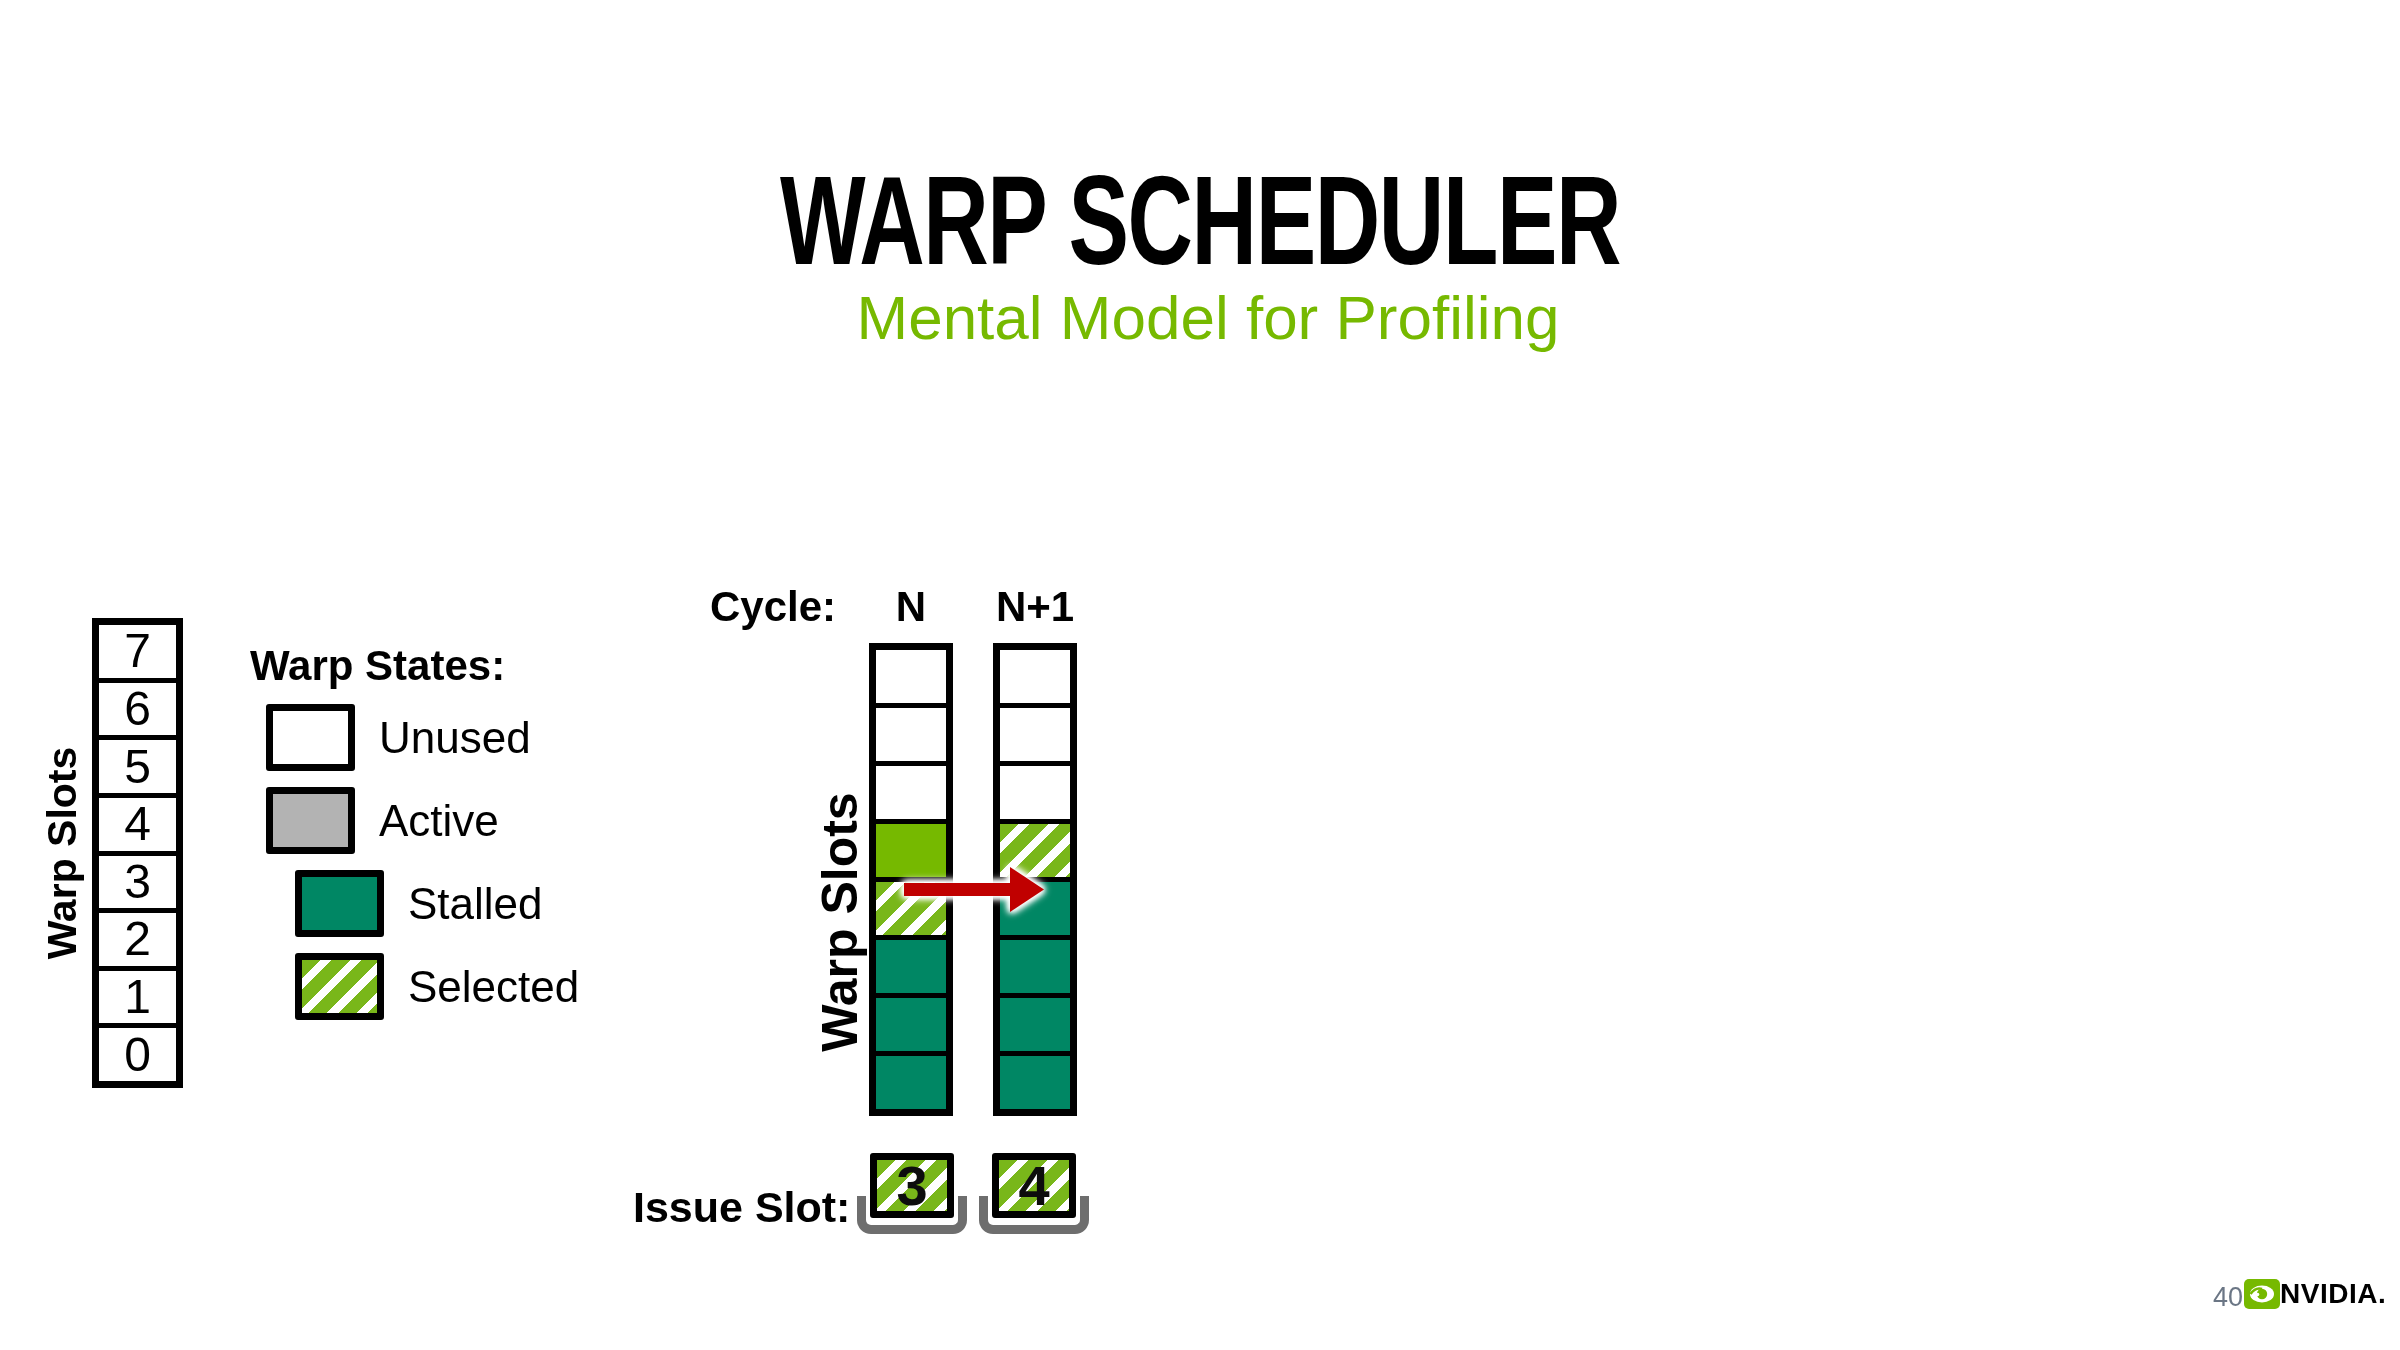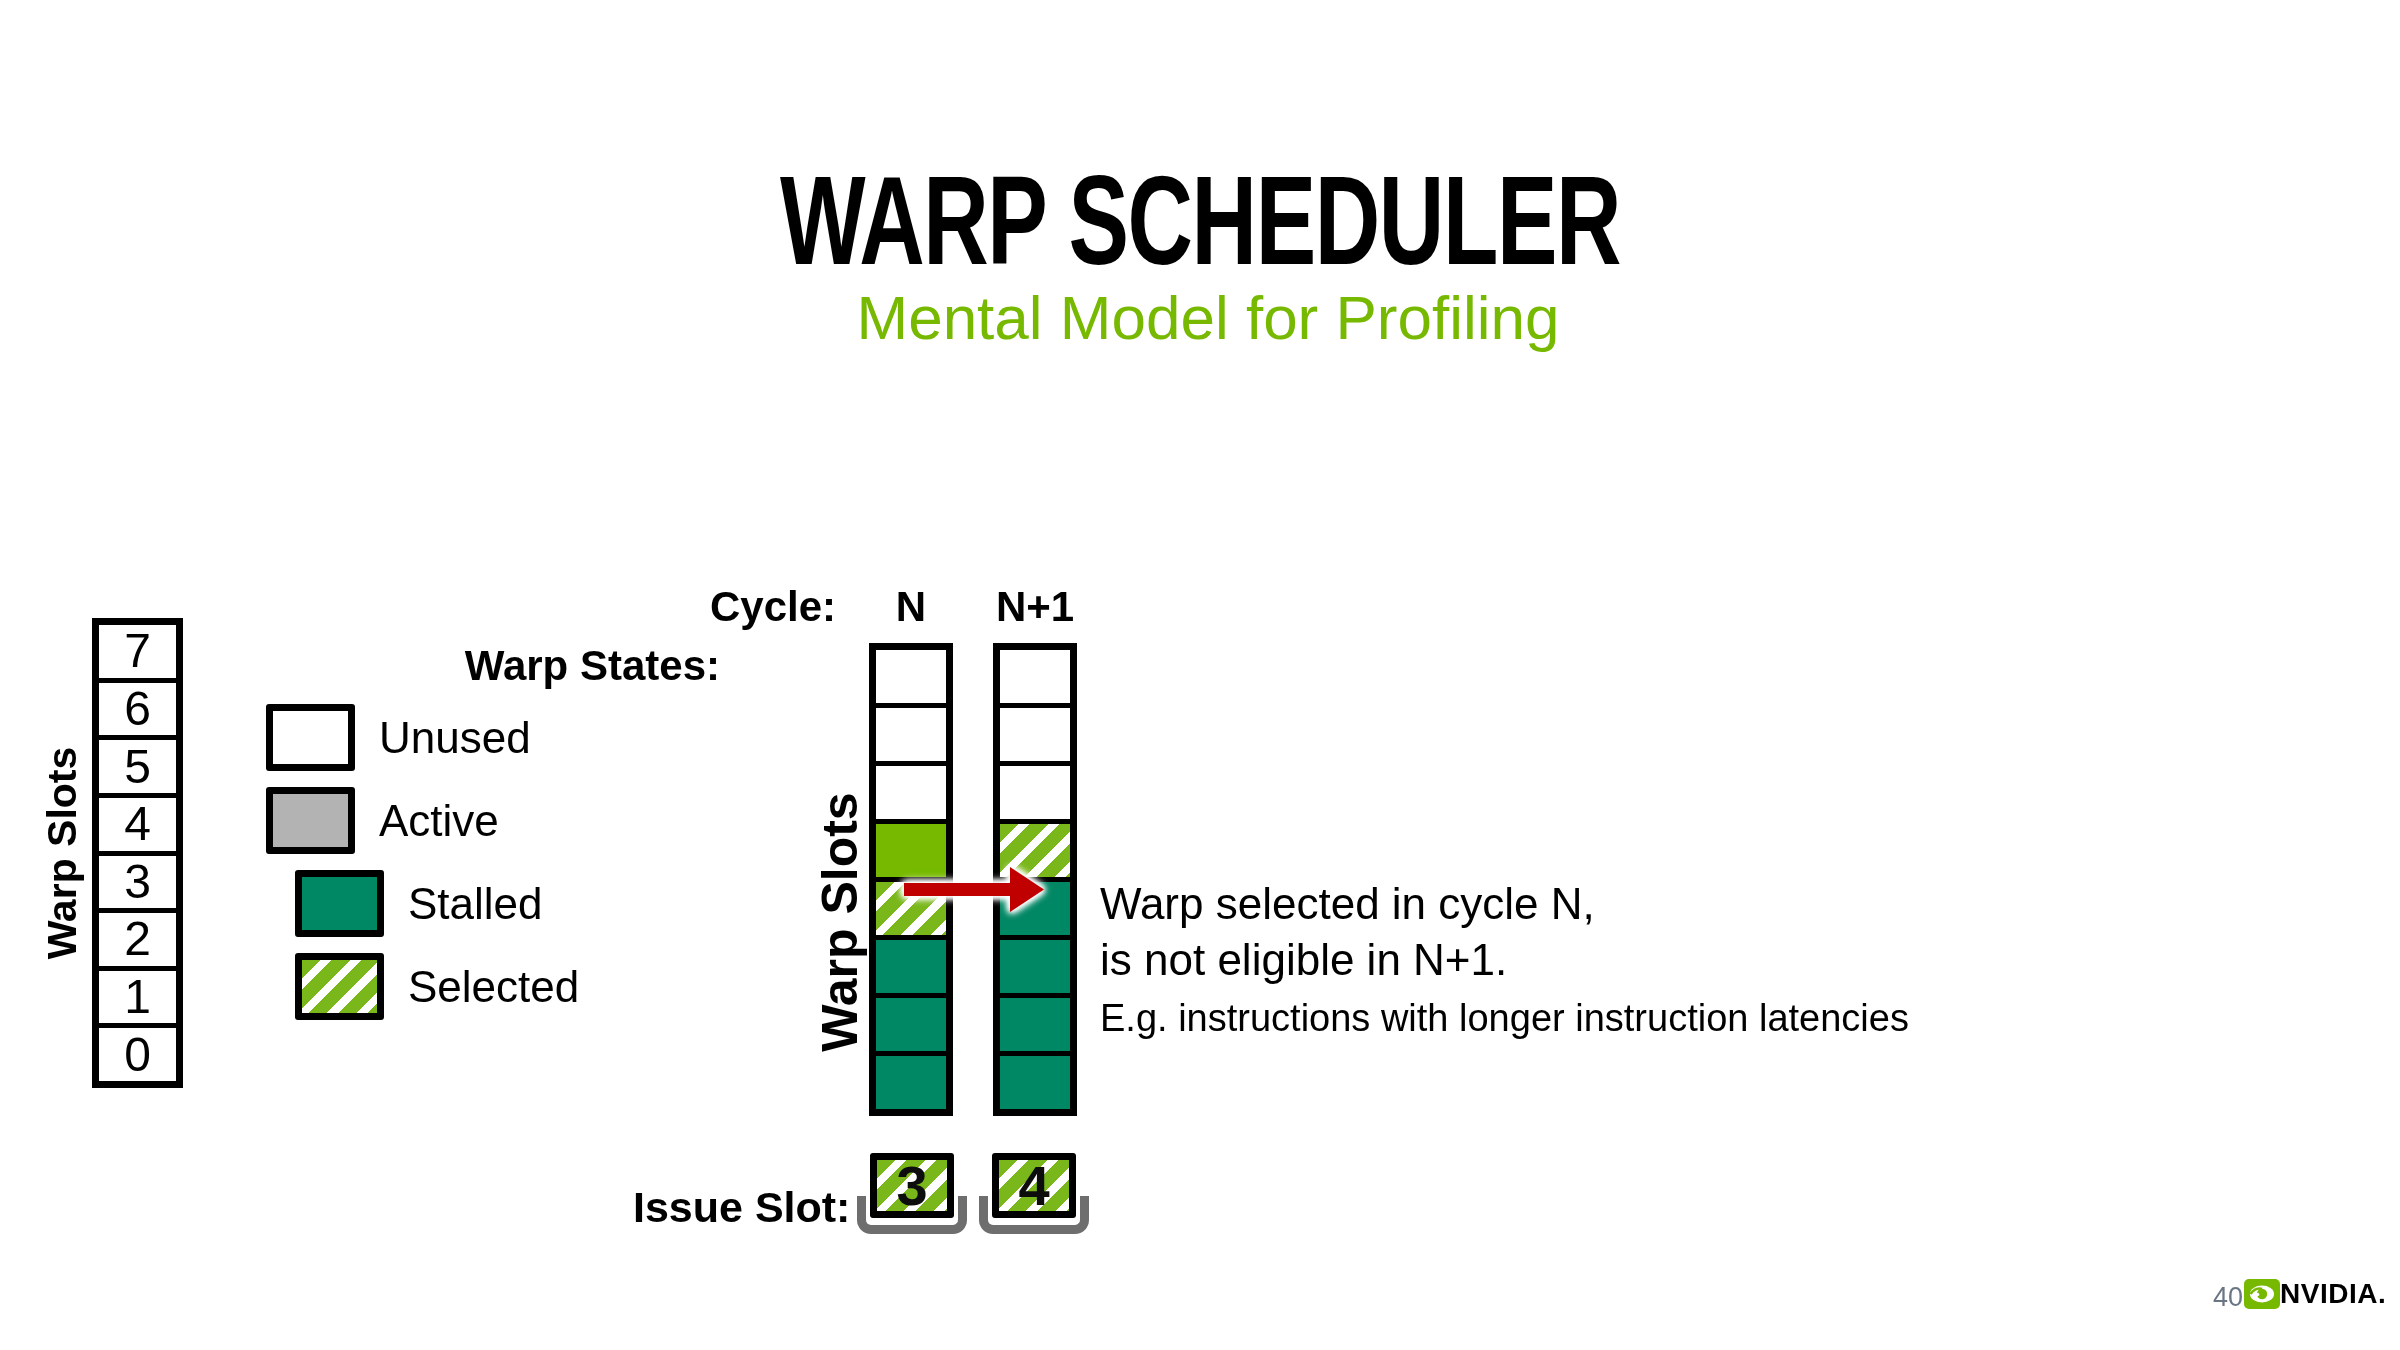--- a/index.html
+++ b/index.html
@@ -40,21 +40,21 @@
   .unused{background:#ffffff;}
   .active{background:#b3b3b3;}
   .stalled{background:#008764;}
   .eligible{background:#76b900;}
   .selected{background:repeating-linear-gradient(135deg,#79b71a 0 13px,#ffffff 13px 21px);}
 
   #warp-slot-stack{left:92px;top:618px;width:91px;height:470px;}
 
   
   #legend{left:250px;top:642px;width:470px;}
-  .legend-title{font-size:42px;font-weight:700;margin:0 0 14px 0;text-align:right;}
+  .legend-title{font-size:42px;font-weight:700;margin:0 0 14px 0;}
   .legend-row{display:flex;align-items:center;gap:24px;margin-bottom:16px;margin-left:16px;}
   .legend-row.indent{margin-left:45px;}
   .swatch{
     box-sizing:border-box;width:89px;height:67px;flex:0 0 auto;
     border:7px solid #000;border-radius:3px;
   }
   .legend-label{font-size:44px;font-weight:400;white-space:nowrap;}
   .legend-row:last-child .legend-label{max-width:176px;overflow:hidden;}
 
   
@@ -170,25 +170,20 @@
 
   <div class="abs vlabel mid-axis">Warp Slots</div>
 
   <svg class="abs" id="arrow-svg" width="220" height="70" viewBox="0 0 220 70">
     <g class="arrow">
       <rect x="44" y="28" width="112" height="13" fill="#c00000"></rect>
       <polygon points="150,12 150,57 184,34.5" fill="#c00000"></polygon>
     </g>
   </svg>
 
-  <div class="abs" id="annotation">
-    <span class="ann-big">Warp selected in cycle N,</span>
-    <span class="ann-big">is not eligible in N+1.</span>
-    <span class="ann-small">E.g. instructions with longer instruction latencies</span>
-  </div>
 
   <div class="abs issue-label">Issue Slot:</div>
   <div class="abs tray" id="tray-0"></div>
   <div class="abs tray" id="tray-1"></div>
   <div class="abs issue-box selected" id="issue-box-0">3</div>
   <div class="abs issue-box selected" id="issue-box-1">4</div>
 
   <div class="abs page-number">40</div>
   <div class="abs" id="brand">
     <svg width="36" height="30" viewBox="0 0 36 30">

